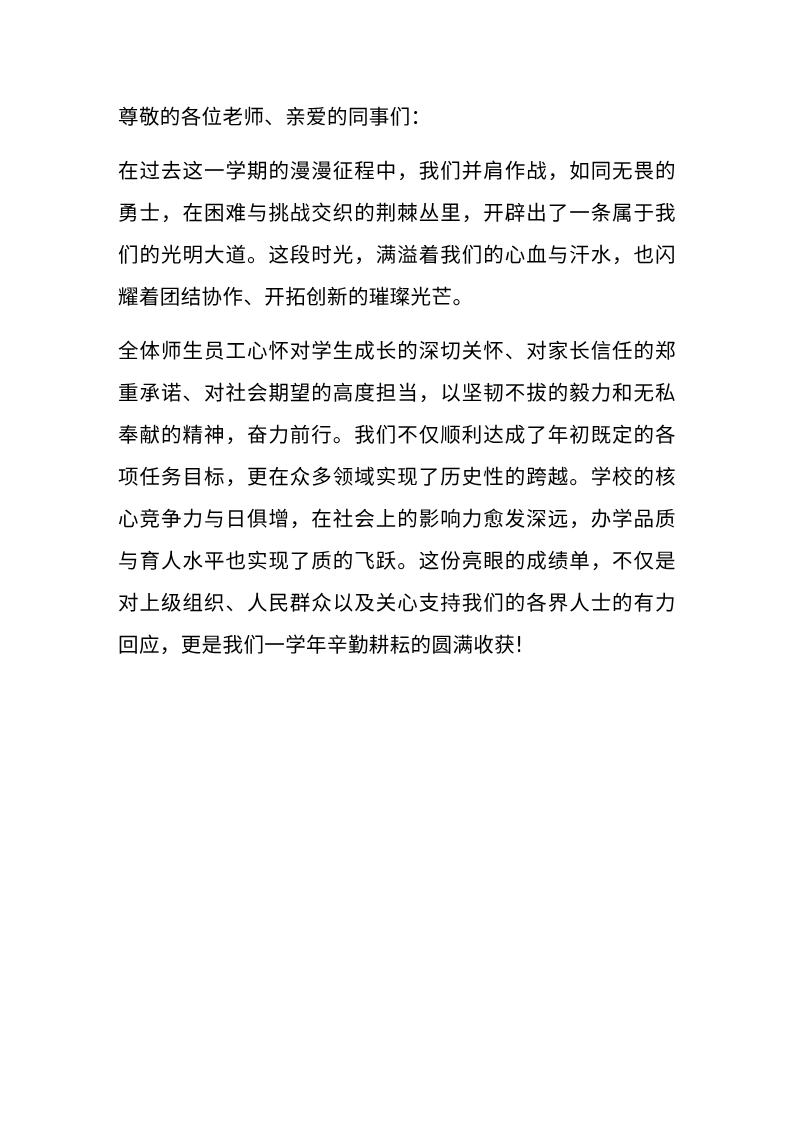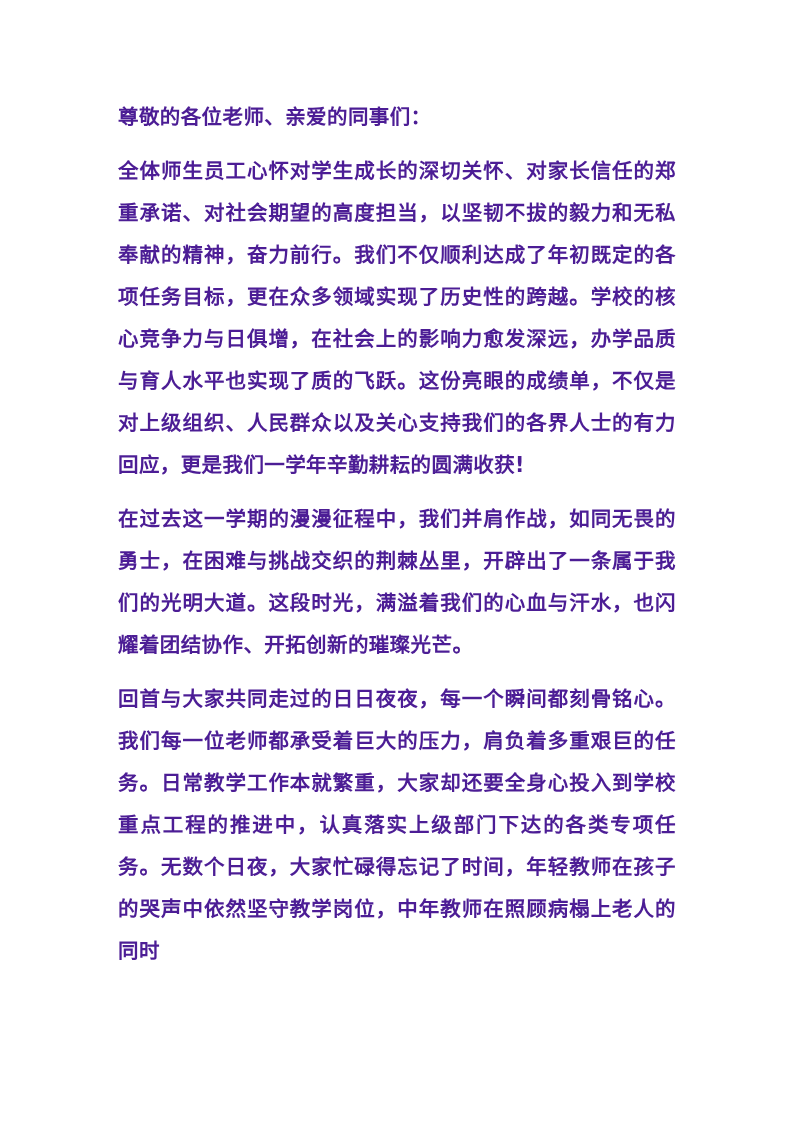--- a/index.html
+++ b/index.html
@@ -25,25 +25,25 @@
   }
 
   .doc-body {
     width: 558px;
   }
 
   .para {
     margin: 0 0 12px 0;
     font-size: 20.5px;
     line-height: 42px;
-    color: #4c1d95;
+    color: #000000;
     text-align: justify;
     text-justify: inter-character;
     letter-spacing: 0.4px;
-    font-weight: 700;
+    font-weight: 400;
     -webkit-font-smoothing: antialiased;
   }
 
   .para:last-child {
     margin-bottom: 0;
   }
 
   
   .para--short {
     text-align: left;
@@ -51,20 +51,19 @@
 </style>
 </head>
 <body>
 
 <div class="page">
   <div class="doc-body">
 
     <p class="para para--short">尊敬的各位老师、亲爱的同事们：</p>
 
 
+    <p class="para">在过去这一学期的漫漫征程中，我们并肩作战，如同无畏的勇士，在困难与挑战交织的荆棘丛里，开辟出了一条属于我们的光明大道。这段时光，满溢着我们的心血与汗水，也闪耀着团结协作、开拓创新的璀璨光芒。</p>
+
     <p class="para">全体师生员工心怀对学生成长的深切关怀、对家长信任的郑重承诺、对社会期望的高度担当，以坚韧不拔的毅力和无私奉献的精神，奋力前行。我们不仅顺利达成了年初既定的各项任务目标，更在众多领域实现了历史性的跨越。学校的核心竞争力与日俱增，在社会上的影响力愈发深远，办学品质与育人水平也实现了质的飞跃。这份亮眼的成绩单，不仅是对上级组织、人民群众以及关心支持我们的各界人士的有力回应，更是我们一学年辛勤耕耘的圆满收获!</p>
 
-    <p class="para">在过去这一学期的漫漫征程中，我们并肩作战，如同无畏的勇士，在困难与挑战交织的荆棘丛里，开辟出了一条属于我们的光明大道。这段时光，满溢着我们的心血与汗水，也闪耀着团结协作、开拓创新的璀璨光芒。</p>
-
-    <p class="para">回首与大家共同走过的日日夜夜，每一个瞬间都刻骨铭心。我们每一位老师都承受着巨大的压力，肩负着多重艰巨的任务。日常教学工作本就繁重，大家却还要全身心投入到学校重点工程的推进中，认真落实上级部门下达的各类专项任务。无数个日夜，大家忙碌得忘记了时间，年轻教师在孩子的哭声中依然坚守教学岗位，中年教师在照顾病榻上老人的同时</p>
 
   </div>
 </div>
 
 </body></html>

